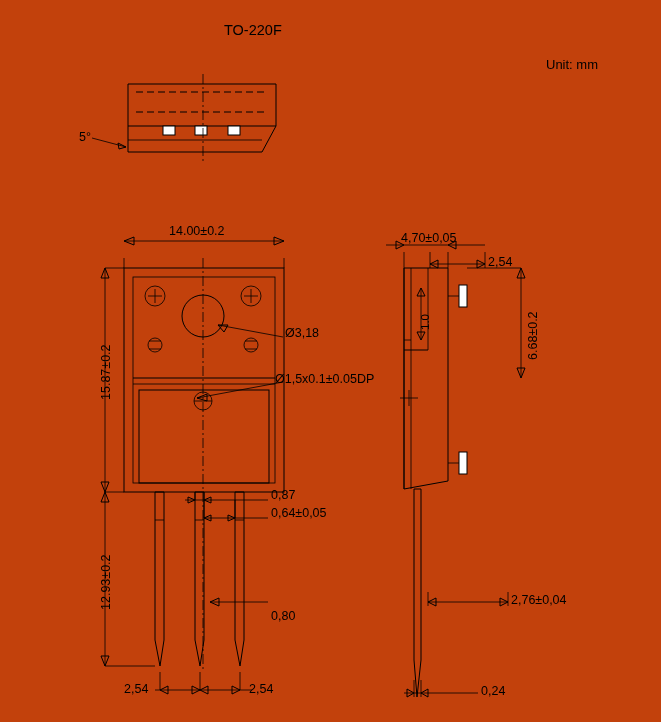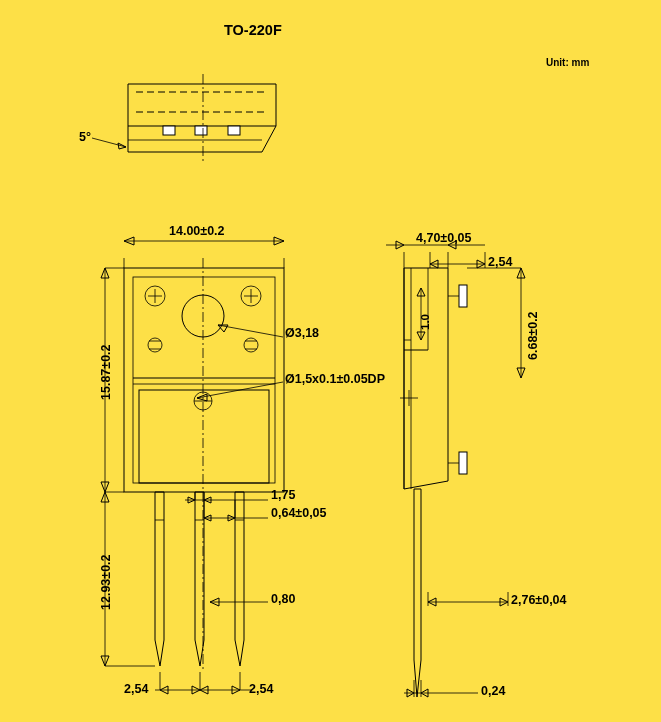--- a/index.html
+++ b/index.html
@@ -9,39 +9,38 @@
   }
   body {
     font-family: "Liberation Sans", sans-serif;
     color: #000000;
   }
   #root {
     position: relative;
     width: 661px;
     height: 722px;
     overflow: hidden;
-    background: #fde047;
-    font-weight: bold;
+    background: #c2410c;
   }
   .lbl {
     position: absolute;
     font-size: 12.5px;
     color: #000;
     white-space: nowrap;
     line-height: 1;
   }
   .lbl.small { font-size: 11.5px; }
   .title {
     position: absolute;
     font-size: 14.5px;
     white-space: nowrap;
   }
   .unit {
     position: absolute;
-    font-size: 10px;
+    font-size: 13px;
     white-space: nowrap;
   }
   .rot {
     transform-origin: 0 0;
     transform: rotate(-90deg);
   }
   svg { position: absolute; top: 0; left: 0; }
   .ln { stroke: #000; stroke-width: 1; fill: none; }
   .ln-thin { stroke: #000; stroke-width: 0.8; fill: none; }
   .dash { stroke: #000; stroke-width: 1; fill: none; stroke-dasharray: 7 4; }
@@ -200,29 +199,29 @@
   </svg>
 
   <div class="lbl" style="left:79px; top:131px;">5°</div>
 
   <div class="lbl" style="left:169px; top:225px;">14.00±0.2</div>
 
   <div class="lbl rot" style="left:100px; top:400px;">15.87±0.2</div>
   <div class="lbl rot" style="left:100px; top:610px;">12.93±0.2</div>
 
   <div class="lbl" style="left:285px; top:327px;text-align:right;">Ø3,18</div>
-  <div class="lbl" style="left:285px; top:373px;">Ø1,5x0.1±0.05DP</div>
-
-  <div class="lbl" style="left:271px; top:489px;">1,75</div>
+  <div class="lbl" style="left:275px; top:373px;">Ø1,5x0.1±0.05DP</div>
+
+  <div class="lbl" style="left:271px; top:489px;">0,87</div>
   <div class="lbl" style="left:271px; top:507px;">0,64±0,05</div>
-  <div class="lbl" style="left:271px; top:593px;">0,80</div>
+  <div class="lbl" style="left:271px; top:610px;">0,80</div>
 
   <div class="lbl" style="left:124px; top:683px;">2,54</div>
   <div class="lbl" style="left:249px; top:683px;">2,54</div>
 
-  <div class="lbl" style="left:416px; top:232px;">4,70±0,05</div>
+  <div class="lbl" style="left:401px; top:232px;">4,70±0,05</div>
   <div class="lbl" style="left:488px; top:256px;">2,54</div>
   <div class="lbl rot small" style="left:420px; top:330px;">1.0</div>
   <div class="lbl rot" style="left:527px; top:360px;">6.68±0.2</div>
   <div class="lbl" style="left:511px; top:594px;">2,76±0,04</div>
   <div class="lbl" style="left:481px; top:685px;">0,24</div>
 
 </div>
 
 </body></html>

